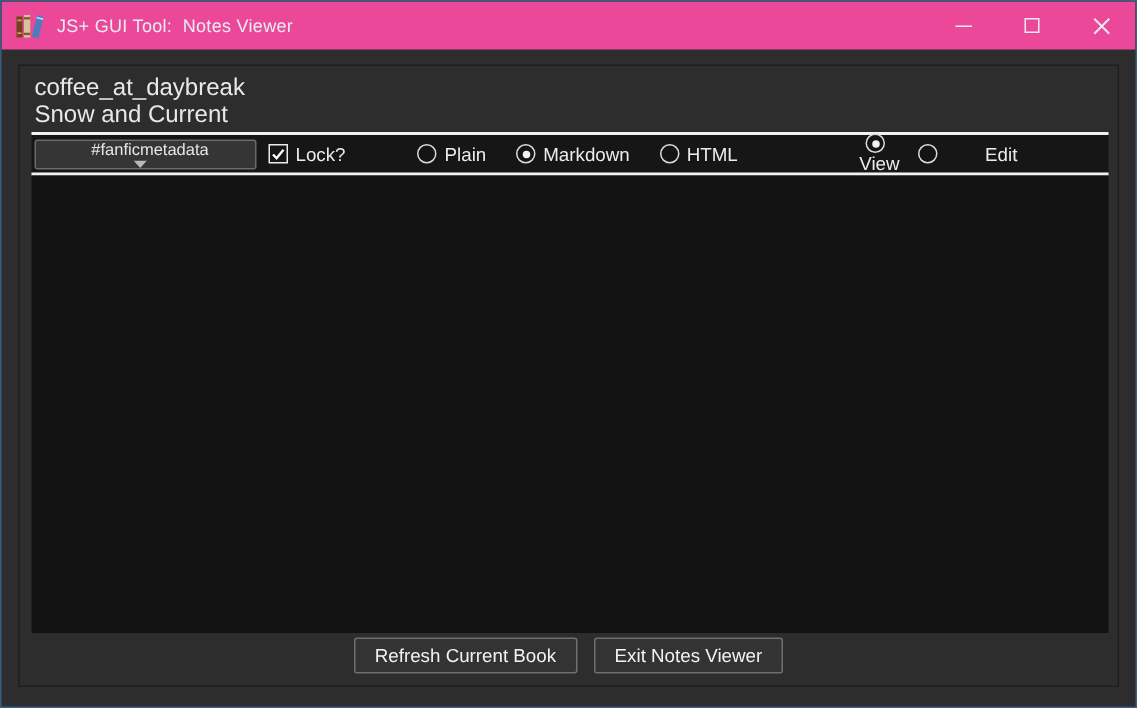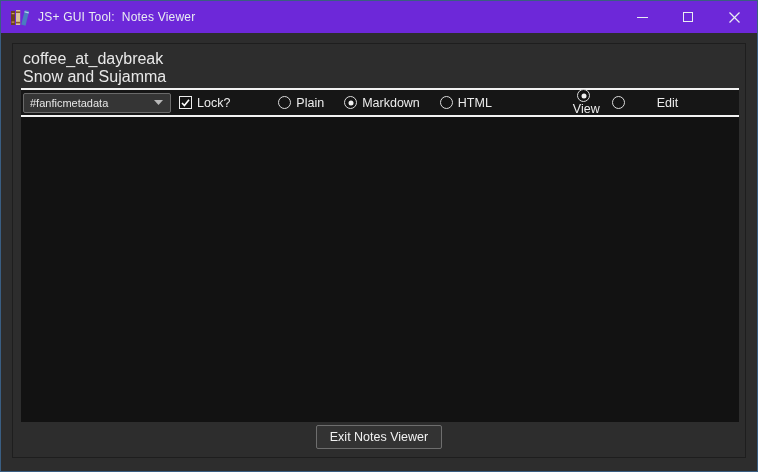--- a/index.html
+++ b/index.html
@@ -9,21 +9,21 @@
   .window {
     position:relative; width:758px; height:472px;
     background:#2d2d2d;
     border:1px solid #3a5e82;
     overflow:hidden;
   }
 
   
   .titlebar {
     position:absolute; top:0; left:0; right:0; height:32px;
-    background:#6d28d9; display:flex; align-items:center;
+    background:#ec4899; display:flex; align-items:center;
   }
   .titlebar-icon { width:19px; height:19px; margin-left:9px; flex:0 0 auto; }
   .titlebar-title {
     color:#e9edf2; font-size:12px; margin-left:9px; white-space:pre;
     letter-spacing:.2px;
   }
   .titlebar-controls { margin-left:auto; display:flex; height:100%; }
   .tb-btn { width:46px; height:100%; display:flex; align-items:center; justify-content:center; cursor:default; }
   .glyph-min { width:11px; height:1px; background:#e9edf2; }
   .glyph-max { width:10px; height:10px; border:1px solid #e9edf2; }
@@ -39,21 +39,21 @@
   .notes-panel {
     position:absolute; left:8px; right:6px; top:44px; height:334px;
     display:flex; flex-direction:column;
   }
   .hsep { height:2px; background:#f2f2f2; flex:0 0 auto; }
   .toolbar { height:25px; background:#161616; display:flex; align-items:center; flex:0 0 auto; }
 
   .dropdown {
     margin-left:2px; width:148px; height:20px;
     background:#353535; border:1px solid #6a6a6a; border-radius:2px;
-    display:flex; align-items:center;
+    display:flex; align-items:center;flex-direction:column;
   }
   .dropdown-text { flex:1; font-size:11px; color:#e6e6e6; padding-left:6px; overflow:hidden; white-space:nowrap; }
   .dropdown-arrow { margin-right:7px; display:flex; align-items:center; }
 
   .checkbox-group { margin-left:8px; display:flex; align-items:center; }
   .checkbox {
     width:13px; height:13px; border:1px solid #ececec; background:#151515;
     display:flex; align-items:center; justify-content:center;
   }
   .ctl-label { margin-left:5px; font-size:12.5px; color:#ececec; white-space:nowrap; }
@@ -114,21 +114,21 @@
           <line x1="11.5" y1="1.5" x2="1.5" y2="11.5" stroke="#e9edf2" stroke-width="1.3"></line>
         </svg>
       </div>
     </div>
   </div>
 
   <div class="frame">
 
     <div class="book-header">
       <div>coffee_at_daybreak</div>
-      <div>Snow and Sujamma</div>
+      <div>Snow and Current</div>
     </div>
 
     <div class="notes-panel">
       <div class="hsep"></div>
 
       <div class="toolbar">
 
         <div class="dropdown">
           <div class="dropdown-text">#fanficmetadata</div>
           <div class="dropdown-arrow">
@@ -170,17 +170,18 @@
         </div>
 
       </div>
 
       <div class="hsep"></div>
 
       <div class="note-content"></div>
     </div>
 
     <div class="footer">
+      <div class="btn">Refresh Current Book</div>
       <div class="btn">Exit Notes Viewer</div>
     </div>
 
   </div>
 </div>
 
 </body></html>

